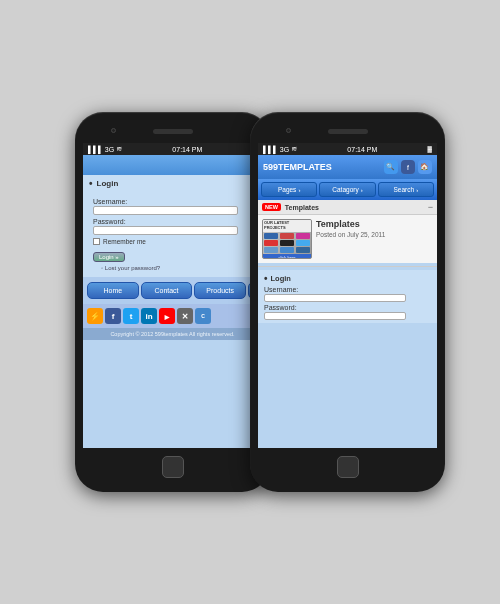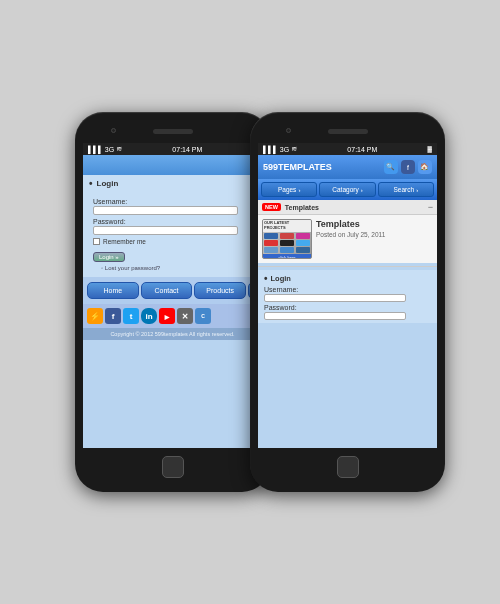--- a/index.html
+++ b/index.html
@@ -480,21 +480,21 @@
         <div class="p1-nav-btn">Home</div>
         <div class="p1-nav-btn">Contact</div>
         <div class="p1-nav-btn">Products</div>
         <div class="p1-nav-btn" style="max-width:10px; font-size:5px;">›</div>
       </div>
 
       <div class="p1-social">
         <div class="p1-social-icon" style="background:#f90;">⚡</div>
         <div class="p1-social-icon" style="background:#3b5998;">f</div>
         <div class="p1-social-icon" style="background:#1da1f2;">t</div>
-        <div class="p1-social-icon" style="background:#0077b5;border-radius:7px;">in</div>
+        <div class="p1-social-icon" style="background:#0077b5;">in</div>
         <div class="p1-social-icon" style="background:#f00; font-size:6px;">▶</div>
         <div class="p1-social-icon" style="background:#666;">✕</div>
         <div class="p1-social-icon" style="background:#4488cc; font-size:5px;">C</div>
       </div>
 
       <div class="p1-footer">Copyright © 2012 599templates All rights reserved.</div>
     </div>
     <div class="phone-bottom">
       <div class="home-button"></div>
     </div>

